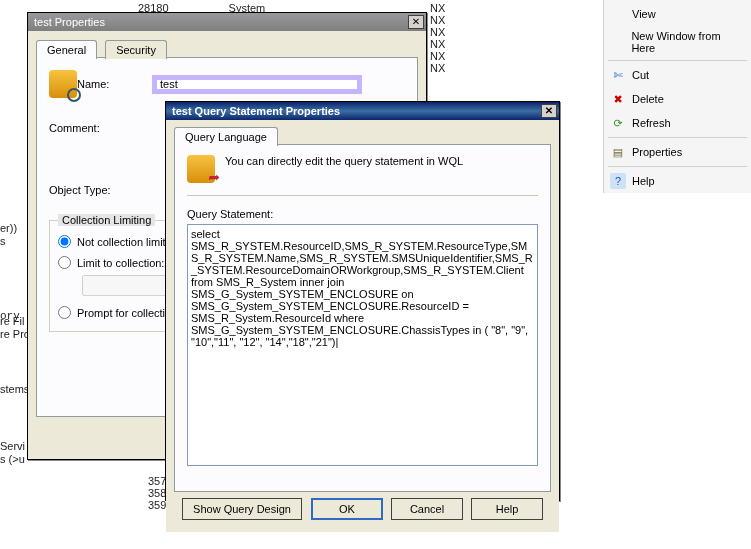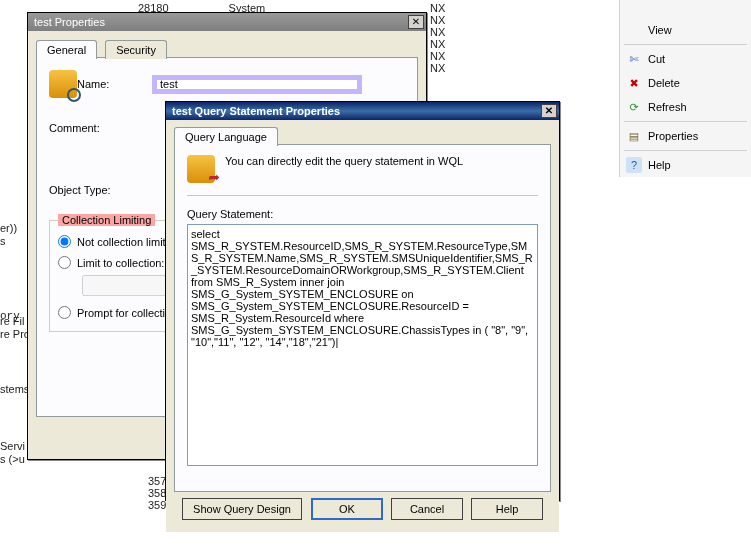--- a/index.html
+++ b/index.html
@@ -12,24 +12,24 @@
     height: 549px;
     overflow: hidden;
     position: relative;
   }
 
   
   .ctx-menu {
     position: absolute;
     right: 0;
     top: 0;
-    width: 132px;
+    width: 148px;
     background: #f5f5f5;
     border-left: 1px solid #d0d0d0;
-    padding-top: 18px;
+    padding-top: 2px;
   }
   .ctx-menu .item {
     display: flex;
     align-items: center;
     gap: 6px;
     padding: 4px 8px 4px 6px;
     cursor: pointer;
   }
   .ctx-menu .icon {
     width: 16px; height: 16px;
@@ -128,21 +128,21 @@
   }
 
   .groupbox {
     border: 1px solid #d0d0bf;
     padding: 10px 8px 8px;
     position: relative;
   }
   .groupbox .legend {
     position: absolute;
     top: -7px; left: 8px;
-    background: #fca5a5;
+    background: #e5e5e5;
     padding: 0 4px;
   }
 
   .radio-row {
     display: flex;
     align-items: center;
     gap: 6px;
     padding: 4px 0;
   }
   .radio-row input[type=radio]{ margin:0; }
@@ -222,20 +222,24 @@
 <div class="leftfrag" style="top:315px;">re Fil</div>
 <div class="leftfrag" style="top:328px;">re Pro</div>
 <div class="leftfrag" style="top:383px;">stems</div>
 <div class="leftfrag" style="top:440px;">Servi</div>
 <div class="leftfrag" style="top:453px;">s (&gt;u</div>
 
 <div class="ctx-menu">
   <div class="item">
     <span class="icon"></span>
     <span>View</span>
+  </div>
+  <div class="item">
+    <span class="icon"></span>
+    <span>New Window from Here</span>
   </div>
   <div class="sep"></div>
   <div class="item">
     <span class="icon" style="color:#2a6bd1;">✄</span>
     <span>Cut</span>
   </div>
   <div class="item">
     <span class="icon" style="color:#c00;">✖</span>
     <span>Delete</span>
   </div>

